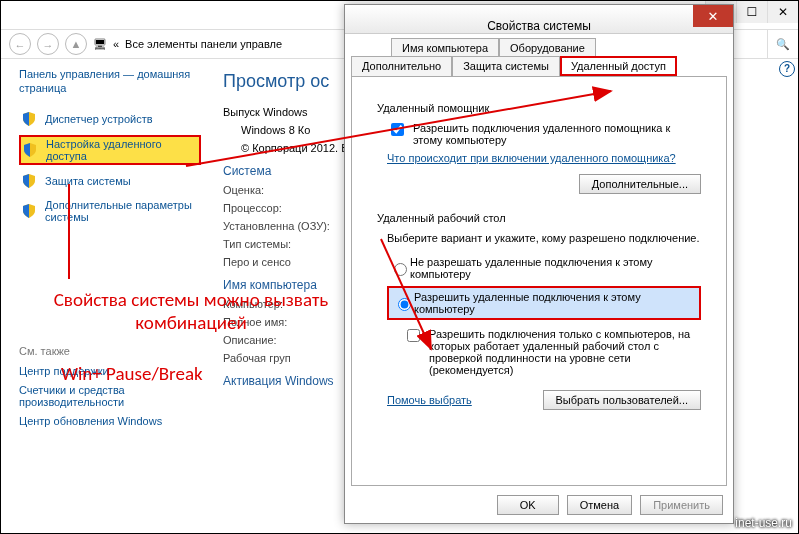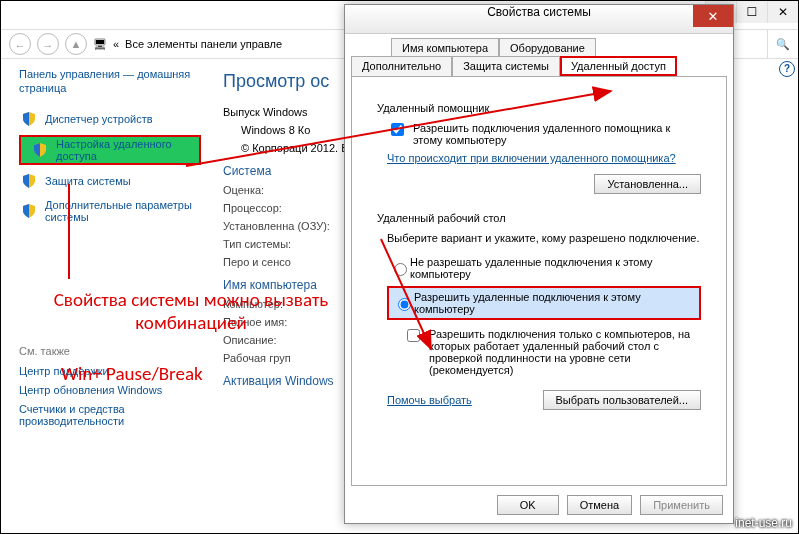--- a/index.html
+++ b/index.html
@@ -12,32 +12,32 @@
 .nav-arrow{width:20px;height:20px;border:1px solid #bbb;border-radius:50%;display:flex;align-items:center;justify-content:center;color:#999;font-size:11px}
 .addr-text{flex:1;display:flex;align-items:center;gap:4px}
 .search{position:absolute;top:28px;right:0;width:30px;height:28px;display:flex;align-items:center;justify-content:center;border-top:1px solid #ddd;border-bottom:1px solid #ddd;border-left:1px solid #ddd;color:#666}
 .body{position:absolute;top:56px;left:0;right:0;bottom:0;display:flex}
 .sidebar{width:210px;padding:10px 10px 10px 18px;box-sizing:border-box}
 .sb-head{color:#0b5394;margin-bottom:14px;line-height:1.3}
 .sb-item{display:flex;align-items:center;gap:10px;margin-bottom:7px;padding:2px 4px}
 .sb-item a{color:#0b5394;text-decoration:none}
 .shield{width:12px;height:14px;display:inline-block}
 .shield svg{width:12px;height:14px}
-.hl{background:#22c55e;border:2px solid #d00;padding:1px 13px}
+.hl{background:#fde047;border:2px solid #d00;padding:1px 3px}
 .sb-sep{margin:120px 0 8px 0;color:#777}
 .sb-link{color:#0b5394;margin-bottom:7px}
 .content{flex:1;padding:14px 12px;position:relative}
 .h1{color:#1f5b99;font-size:18px;margin-bottom:14px}
 .row{margin-bottom:6px}
 .lbl{display:inline-block;width:130px;color:#444}
 .section{color:#1f5b99;margin:10px 0 6px 0;font-size:12px}
 .link{color:#0b5394;text-decoration:underline}
 
 .dialog{position:absolute;top:3px;left:343px;width:390px;height:520px;background:#fff;border:1px solid #888;box-shadow:0 0 10px rgba(0,0,0,0.3);box-sizing:border-box}
-.dlg-title{height:28px;background:linear-gradient(#fff,#eaeaea);display:flex;align-items:flex-start;justify-content:center;font-size:12px;position:relative;border-bottom:1px solid #ccc}
+.dlg-title{height:28px;background:linear-gradient(#fff,#eaeaea);display:flex;align-items:flex-end;justify-content:center;font-size:12px;position:relative;border-bottom:1px solid #ccc}
 .dlg-close{position:absolute;right:0;top:0;width:40px;height:22px;background:#c0392b;color:#fff;display:flex;align-items:center;justify-content:center;font-size:13px}
 .tabs{padding:4px 6px 0 6px}
 .tabrow{display:flex}
 .tab{border:1px solid #aaa;border-bottom:none;padding:3px 10px;font-size:11px;background:#f4f4f4;position:relative;white-space:nowrap}
 .tab.active{background:#fff;z-index:2}
 .tabrow2{margin-top:-1px}
 .tab.remote{border:2px solid #d00;padding:2px 9px}
 .dlg-body{border:1px solid #aaa;margin:0 6px 6px 6px;padding:25px;height:410px;box-sizing:border-box;position:relative}
 .group-title{font-size:11px;margin-bottom:8px}
 .chk{display:flex;align-items:flex-start;gap:6px;margin:0 0 6px 10px}
@@ -103,22 +103,22 @@
       </div>
       <div class="sb-item">
         <span class="shield"><svg viewBox="0 0 12 14">
               <path d="M6 0 L12 2 V7 C12 11 6 14 6 14 C6 14 0 11 0 7 V2 Z" fill="#f0c020"></path>
               <path d="M6 0 L6 14 C6 14 0 11 0 7 V2 Z" fill="#2070d0"></path>
             </svg></span>
         <a>Дополнительные параметры системы</a>
       </div>
       <div class="sb-sep">См. также</div>
       <div class="sb-link">Центр поддержки</div>
+      <div class="sb-link">Счетчики и средства производительности</div>
       <div class="sb-link">Центр обновления Windows</div>
-      <div class="sb-link">Счетчики и средства производительности</div>
     </div>
 
     <div class="content">
       <div class="h1">Просмотр ос</div>
       <div class="row">Выпуск Windows</div>
       <div class="row" style="padding-left:18px">Windows 8 Ко</div>
       <div class="row" style="padding-left:18px">© Корпораци 2012. Все прав</div>
       <div class="section">Система</div>
       <div class="row"><span class="lbl">Оценка:</span></div>
       <div class="row"><span class="lbl">Процессор:</span></div>
@@ -150,21 +150,21 @@
         <div class="tab active remote">Удаленный доступ</div>
       </div>
     </div>
     <div class="dlg-body">
       <div class="group-title">Удаленный помощник</div>
       <div class="chk">
         <input type="checkbox" checked="" style="">
         <span>Разрешить подключения удаленного помощника к этому компьютеру</span>
       </div>
       <div style="margin:4px 0 10px 10px"><a class="link">Что происходит при включении удаленного помощника?</a></div>
-      <div style="text-align:right;margin-bottom:18px"><button class="btn">Установленна...</button></div>
+      <div style="text-align:right;margin-bottom:18px"><button class="btn">Дополнительные...</button></div>
 
       <div class="group-title">Удаленный рабочий стол</div>
       <div style="margin:0 0 10px 10px">Выберите вариант и укажите, кому разрешено подключение.</div>
       <div class="radio-row">
         <input type="radio" name="rd" style="">
         <span>Не разрешать удаленные подключения к этому компьютеру</span>
       </div>
       <div class="radio-row radio-hl">
         <input type="radio" name="rd" checked="" style="">
         <span>Разрешить удаленные подключения к этому компьютеру</span>

